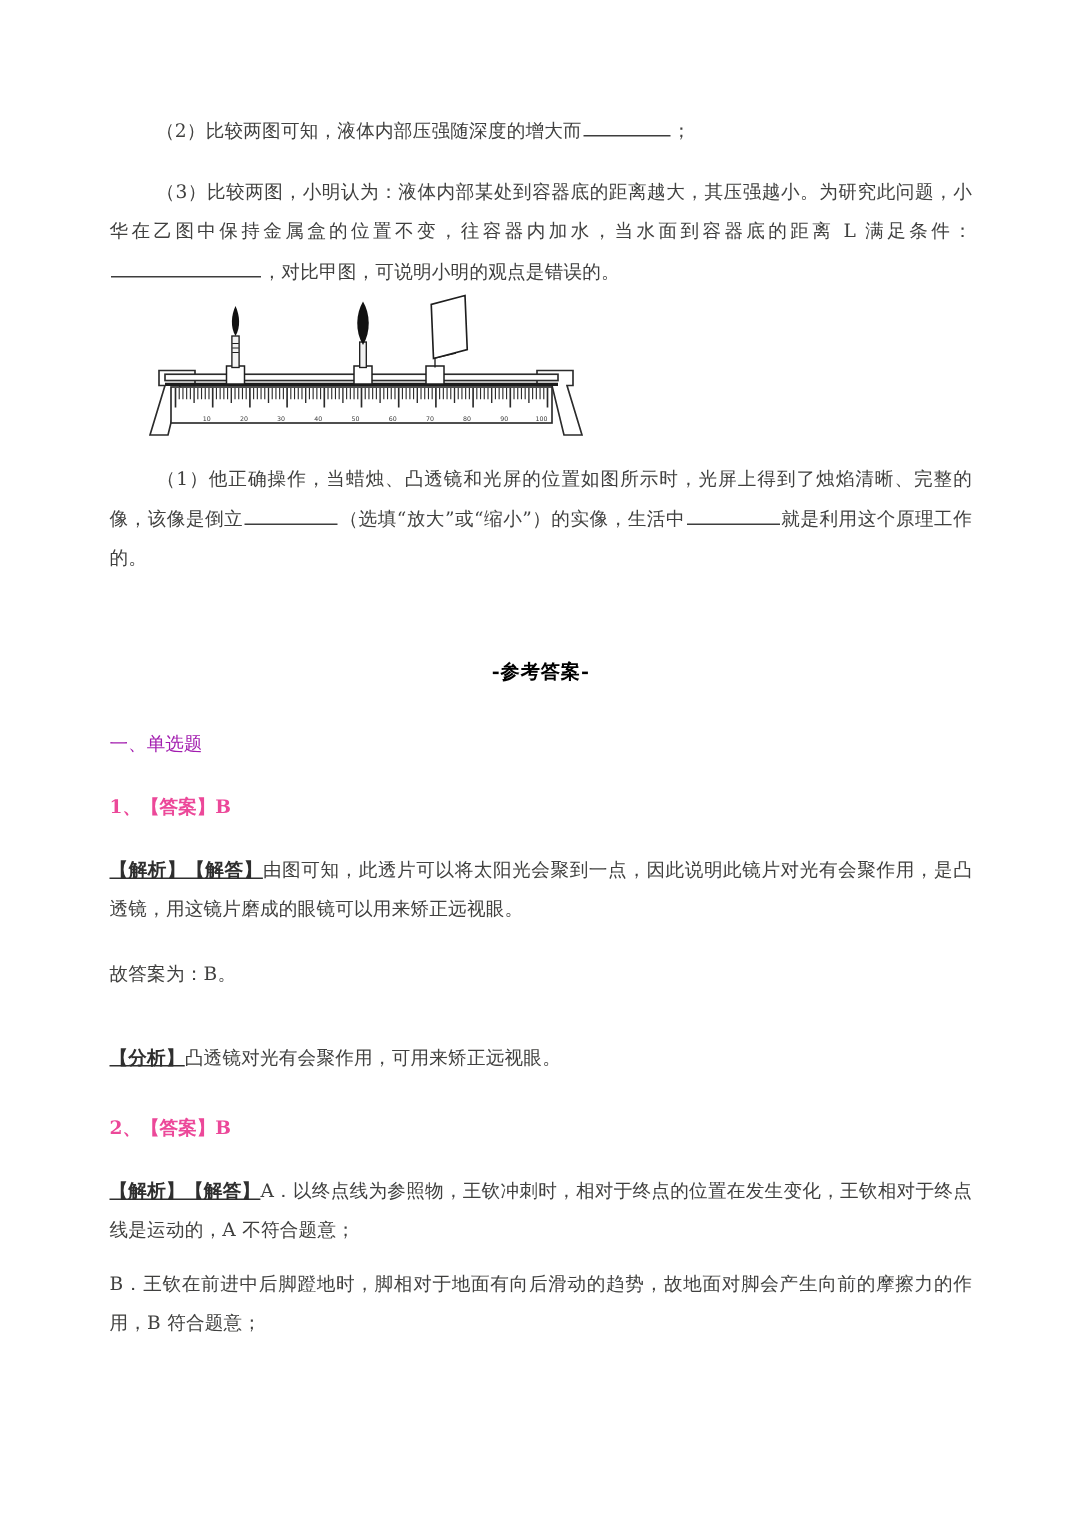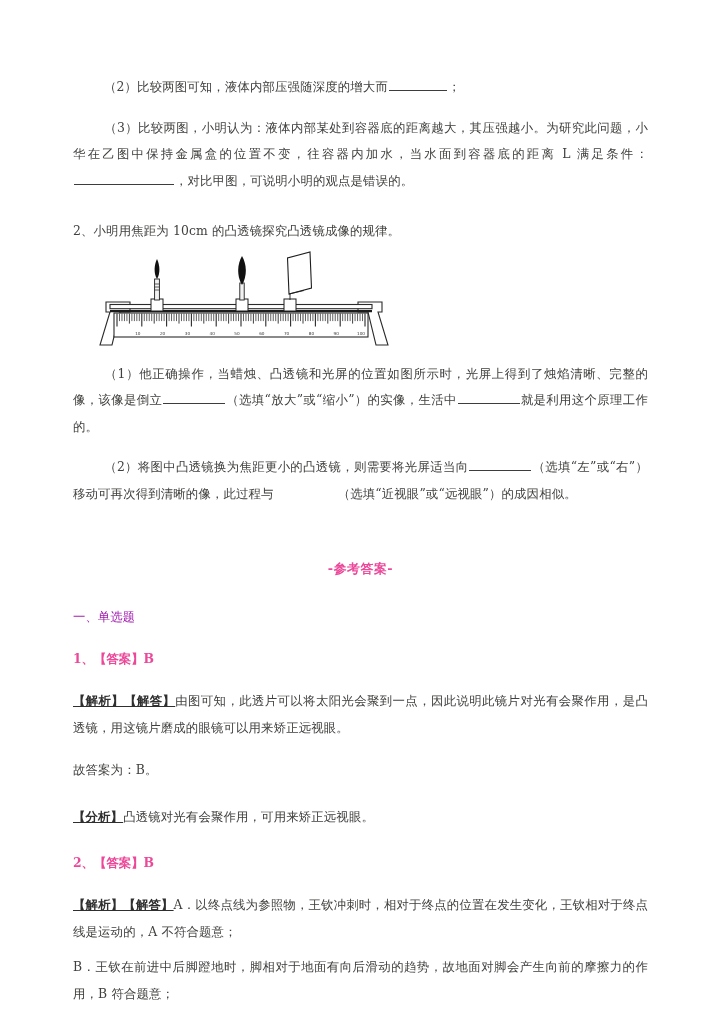--- a/index.html
+++ b/index.html
@@ -55,21 +55,21 @@
   .blank.w-long  { width: 100px; }
   .blank.w-gap   { width: 62px; border-bottom: none; }
 
   .latin { font-family: "DejaVu Serif", "Liberation Serif", serif; }
 
   
   .answers-title {
     text-align: center;
     font-size: 12.8px;
     font-weight: bold;
-    color: #ec4899;
+    color: #000000;
     letter-spacing: 0.6px;
     margin: 0 0 26px 0;
     padding-top: 2px;
   }
   .section-label {
     font-size: 12.4px;
     line-height: 26px;
     color: #a21caf;
     margin: 0 0 16px 0;
   }
@@ -100,21 +100,20 @@
 </head>
 <body>
 
 <div class="page">
   <div class="content">
 
     <p class="para indent"><span>（2）比较两图可知，液体内部压强随深度的增大而</span><span class="blank w-short"></span><span>；</span></p>
 
     <p class="para nomargin"><span class="indent-hack" style="display:inline-block;width:31px"></span><span>（3）比较两图，小明认为：液体内部某处到容器底的距离越大，其压强越小。为研究此问题，小</span><span>华在乙图中保持金属盒的位置不变，往容器内加水，当水面到容器底的距离 L 满足条件：</span><span class="blank w-long"></span><span>，</span><span>对比甲图，可说明小明的观点是错误的。</span></p>
 
-    <p class="para" style="margin-top:24px;margin-bottom:4px">2、小明用焦距为 10cm 的凸透镜探究凸透镜成像的规律。</p>
 
     <div class="figure-wrap">
       <svg class="bench" viewBox="0 0 295 110" xmlns="http://www.w3.org/2000/svg">
         <g fill="none" stroke="#2b2b2b" stroke-width="1.1">
 
           <path d="M10 63 L10 53 L34 53 L34 63 L24 63 L16 96 L4 96 L14 63 Z" fill="#ffffff"></path>
 
           <path d="M262 63 L262 53 L286 53 L286 63 L282 63 L292 96 L280 96 L272 63 Z" fill="#ffffff"></path>
 
           <rect x="14" y="55.5" width="262" height="4.2" fill="#ffffff"></rect>
@@ -270,33 +269,32 @@
           <line x1="194" y1="38" x2="194" y2="51" stroke-width="0.9"></line>
 
           <path d="M193 45 L191.5 9 L214 3 L215.5 39 Z" fill="#ffffff" stroke-width="1.1"></path>
           <line x1="193" y1="45" x2="208" y2="41.5" stroke-width="0.8"></line>
         </g>
       </svg>
     </div>
 
     <p class="para nomargin"><span style="display:inline-block;width:31px"></span><span>（1）他正确操作，当蜡烛、凸透镜和光屏的位置如图所示时，光屏上得到了烛焰清晰、完整的像，</span><span>该像是倒立</span><span class="blank w-med"></span><span>（选填“放大”或“缩小”）的实像，生活中</span><span class="blank w-med"></span><span>就是利用这个原理工作的。</span></p>
 
-    <p class="para nomargin" style="margin-top:14px"><span style="display:inline-block;width:31px"></span><span>（2）将图中凸透镜换为焦距更小的凸透镜，则需要将光屏适当向</span><span class="blank w-med"></span><span>（选填“左”或“右”）</span><span>移动可再次得到清晰的像，此过程与</span><span class="blank w-gap"></span><span>（选填“近视眼”或“远视眼”）的成因相似。</span></p>
 
     <div style="height:52px"></div>
 
     <div class="answers-title">-参考答案-</div>
 
     <div class="section-label">一、单选题</div>
 
     <div class="ans-num"><span>1、</span><span class="bracket">【答案】</span><span class="latin">B</span></div>
 
     <p class="para nomargin" style="margin-bottom:16px"><span class="exp-lead">【解析】【解答】</span><span>由图可知，此透片可以将太阳光会聚到一点，因此说明此镜片对光有会聚作用，是凸</span><span>透镜，用这镜片磨成的眼镜可以用来矫正远视眼。</span></p>
 
-    <p class="para" style="margin-bottom:20px">故答案为：B。</p>
+    <p class="para" style="margin-bottom:30px">故答案为：B。</p>
 
     <p class="para" style="margin-bottom:16px"><span class="exp-lead">【分析】</span><span>凸透镜对光有会聚作用，可用来矫正远视眼。</span></p>
 
     <div class="ans-num" style="margin-top:20px"><span>2、</span><span class="bracket">【答案】</span><span class="latin">B</span></div>
 
     <p class="para nomargin" style="margin-bottom:0"><span class="exp-lead">【解析】【解答】</span><span>A．以终点线为参照物，王钦冲刺时，相对于终点的位置在发生变化，王钦相对于终</span><span>点线是运动的，A 不符合题意；</span></p>
 
     <p class="para nomargin" style="margin-top:9px"><span>B．王钦在前进中后脚蹬地时，脚相对于地面有向后滑动的趋势，故地面对脚会产生向前的摩擦力的作</span><span>用，B 符合题意；</span></p>
 
   </div>

